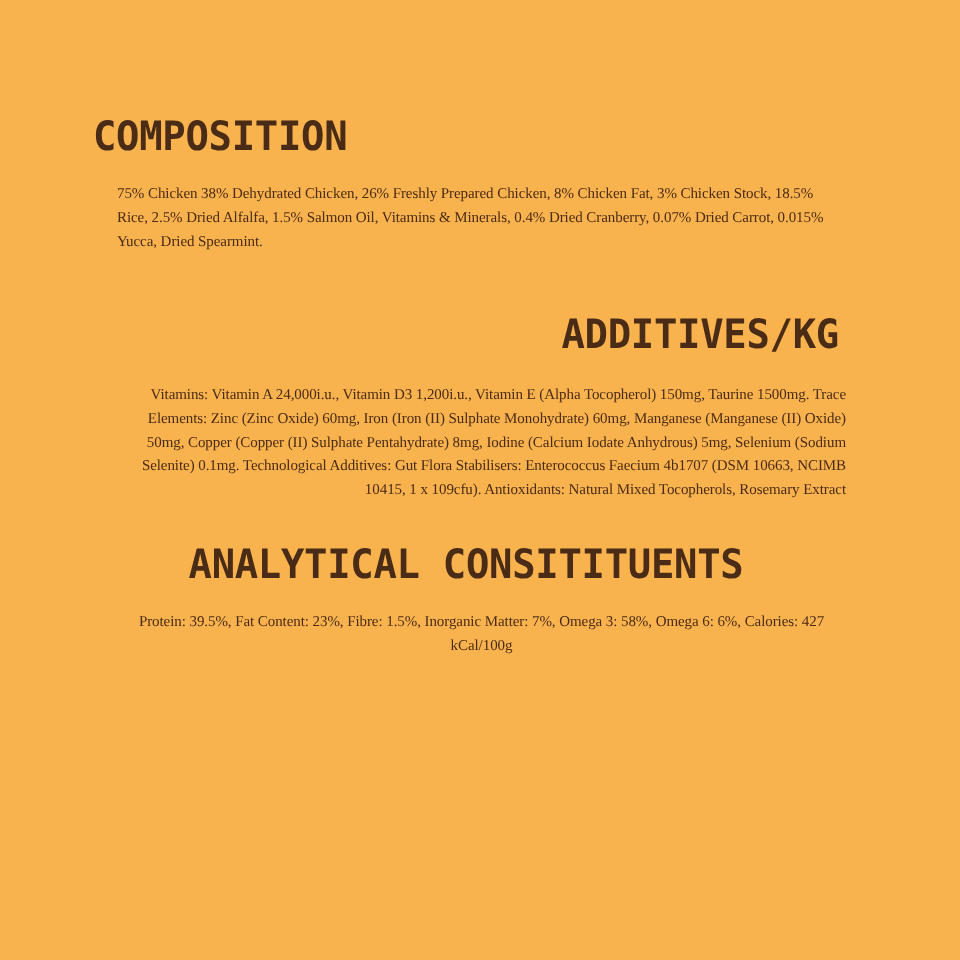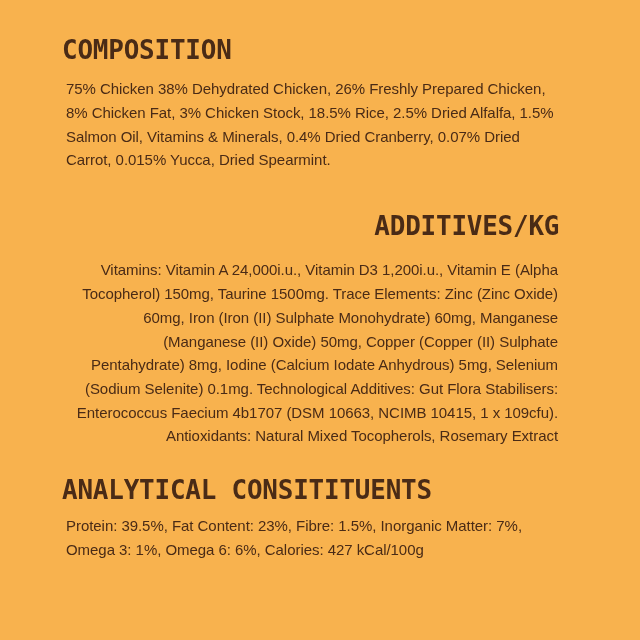--- a/index.html
+++ b/index.html
@@ -11,66 +11,66 @@
     height: 640px;
     background: #F8B24E;
     font-family: "Liberation Sans", sans-serif;
     overflow: hidden;
   }
   .page {
     position: relative;
     width: 640px;
     height: 640px;
     box-sizing: border-box;
-    padding: 36px 60px 0 62px;
+    padding: 78px 60px 0 62px;
     background: #F8B24E;
   }
   .section {
     margin-bottom: 26px;
   }
   .section-title {
     font-family: "DejaVu Sans Mono", monospace;
     font-weight: bold;
     font-size: 27px;
     line-height: 1.05;
     letter-spacing: -0.2px;
     color: #4A2B16;
     margin: 0 0 13px 0;
     text-transform: uppercase;
     transform: scaleX(0.96);
     transform-origin: left center;
   }
   .section-body {
-    font-family: Liberation Sans, sans-serif;
-    font-size: 15px;
+    font-family: Liberation Serif, serif;
+    font-size: 10px;
     line-height: 1.58;
     color: #4A2B16;
-    margin: 4px;
+    margin: 16px;
     max-width: 492px;
     letter-spacing: -0.05px;
   }
   .sec-composition { margin-bottom: 40px; }
   .sec-additives { margin-bottom: 28px; text-align: right; }
-  .sec-analytical { margin-bottom: 0; }
+  .sec-analytical { margin-bottom: 0; text-align: center; }
   .sec-additives .section-title { margin-bottom: 18px; }
   .sec-analytical .section-title { margin-bottom: 10px; }
 </style>
 </head>
 <body>
 
 <div class="page">
 
   <div class="section sec-composition">
     <h2 class="section-title">Composition</h2>
     <p class="section-body">75% Chicken 38% Dehydrated Chicken, 26% Freshly Prepared Chicken, 8% Chicken Fat, 3% Chicken Stock, 18.5% Rice, 2.5% Dried Alfalfa, 1.5% Salmon Oil, Vitamins &amp; Minerals, 0.4% Dried Cranberry, 0.07% Dried Carrot, 0.015% Yucca, Dried Spearmint.</p>
   </div>
 
   <div class="section sec-additives">
     <h2 class="section-title">Additives/kg</h2>
     <p class="section-body">Vitamins: Vitamin A 24,000i.u., Vitamin D3 1,200i.u., Vitamin E (Alpha Tocopherol) 150mg, Taurine 1500mg. Trace Elements: Zinc (Zinc Oxide) 60mg, Iron (Iron (II) Sulphate Monohydrate) 60mg, Manganese (Manganese (II) Oxide) 50mg, Copper (Copper (II) Sulphate Pentahydrate) 8mg, Iodine (Calcium Iodate Anhydrous) 5mg, Selenium (Sodium Selenite) 0.1mg. Technological Additives: Gut Flora Stabilisers: Enterococcus Faecium 4b1707 (DSM 10663, NCIMB 10415, 1 x 109cfu). Antioxidants: Natural Mixed Tocopherols, Rosemary Extract</p>
   </div>
 
   <div class="section sec-analytical">
     <h2 class="section-title">Analytical Consitituents</h2>
-    <p class="section-body">Protein: 39.5%, Fat Content: 23%, Fibre: 1.5%, Inorganic Matter: 7%, Omega 3: 1%, Omega 6: 6%, Calories: 427 kCal/100g</p>
+    <p class="section-body">Protein: 39.5%, Fat Content: 23%, Fibre: 1.5%, Inorganic Matter: 7%, Omega 3: 58%, Omega 6: 6%, Calories: 427 kCal/100g</p>
   </div>
 
 </div>
 
 </body></html>

